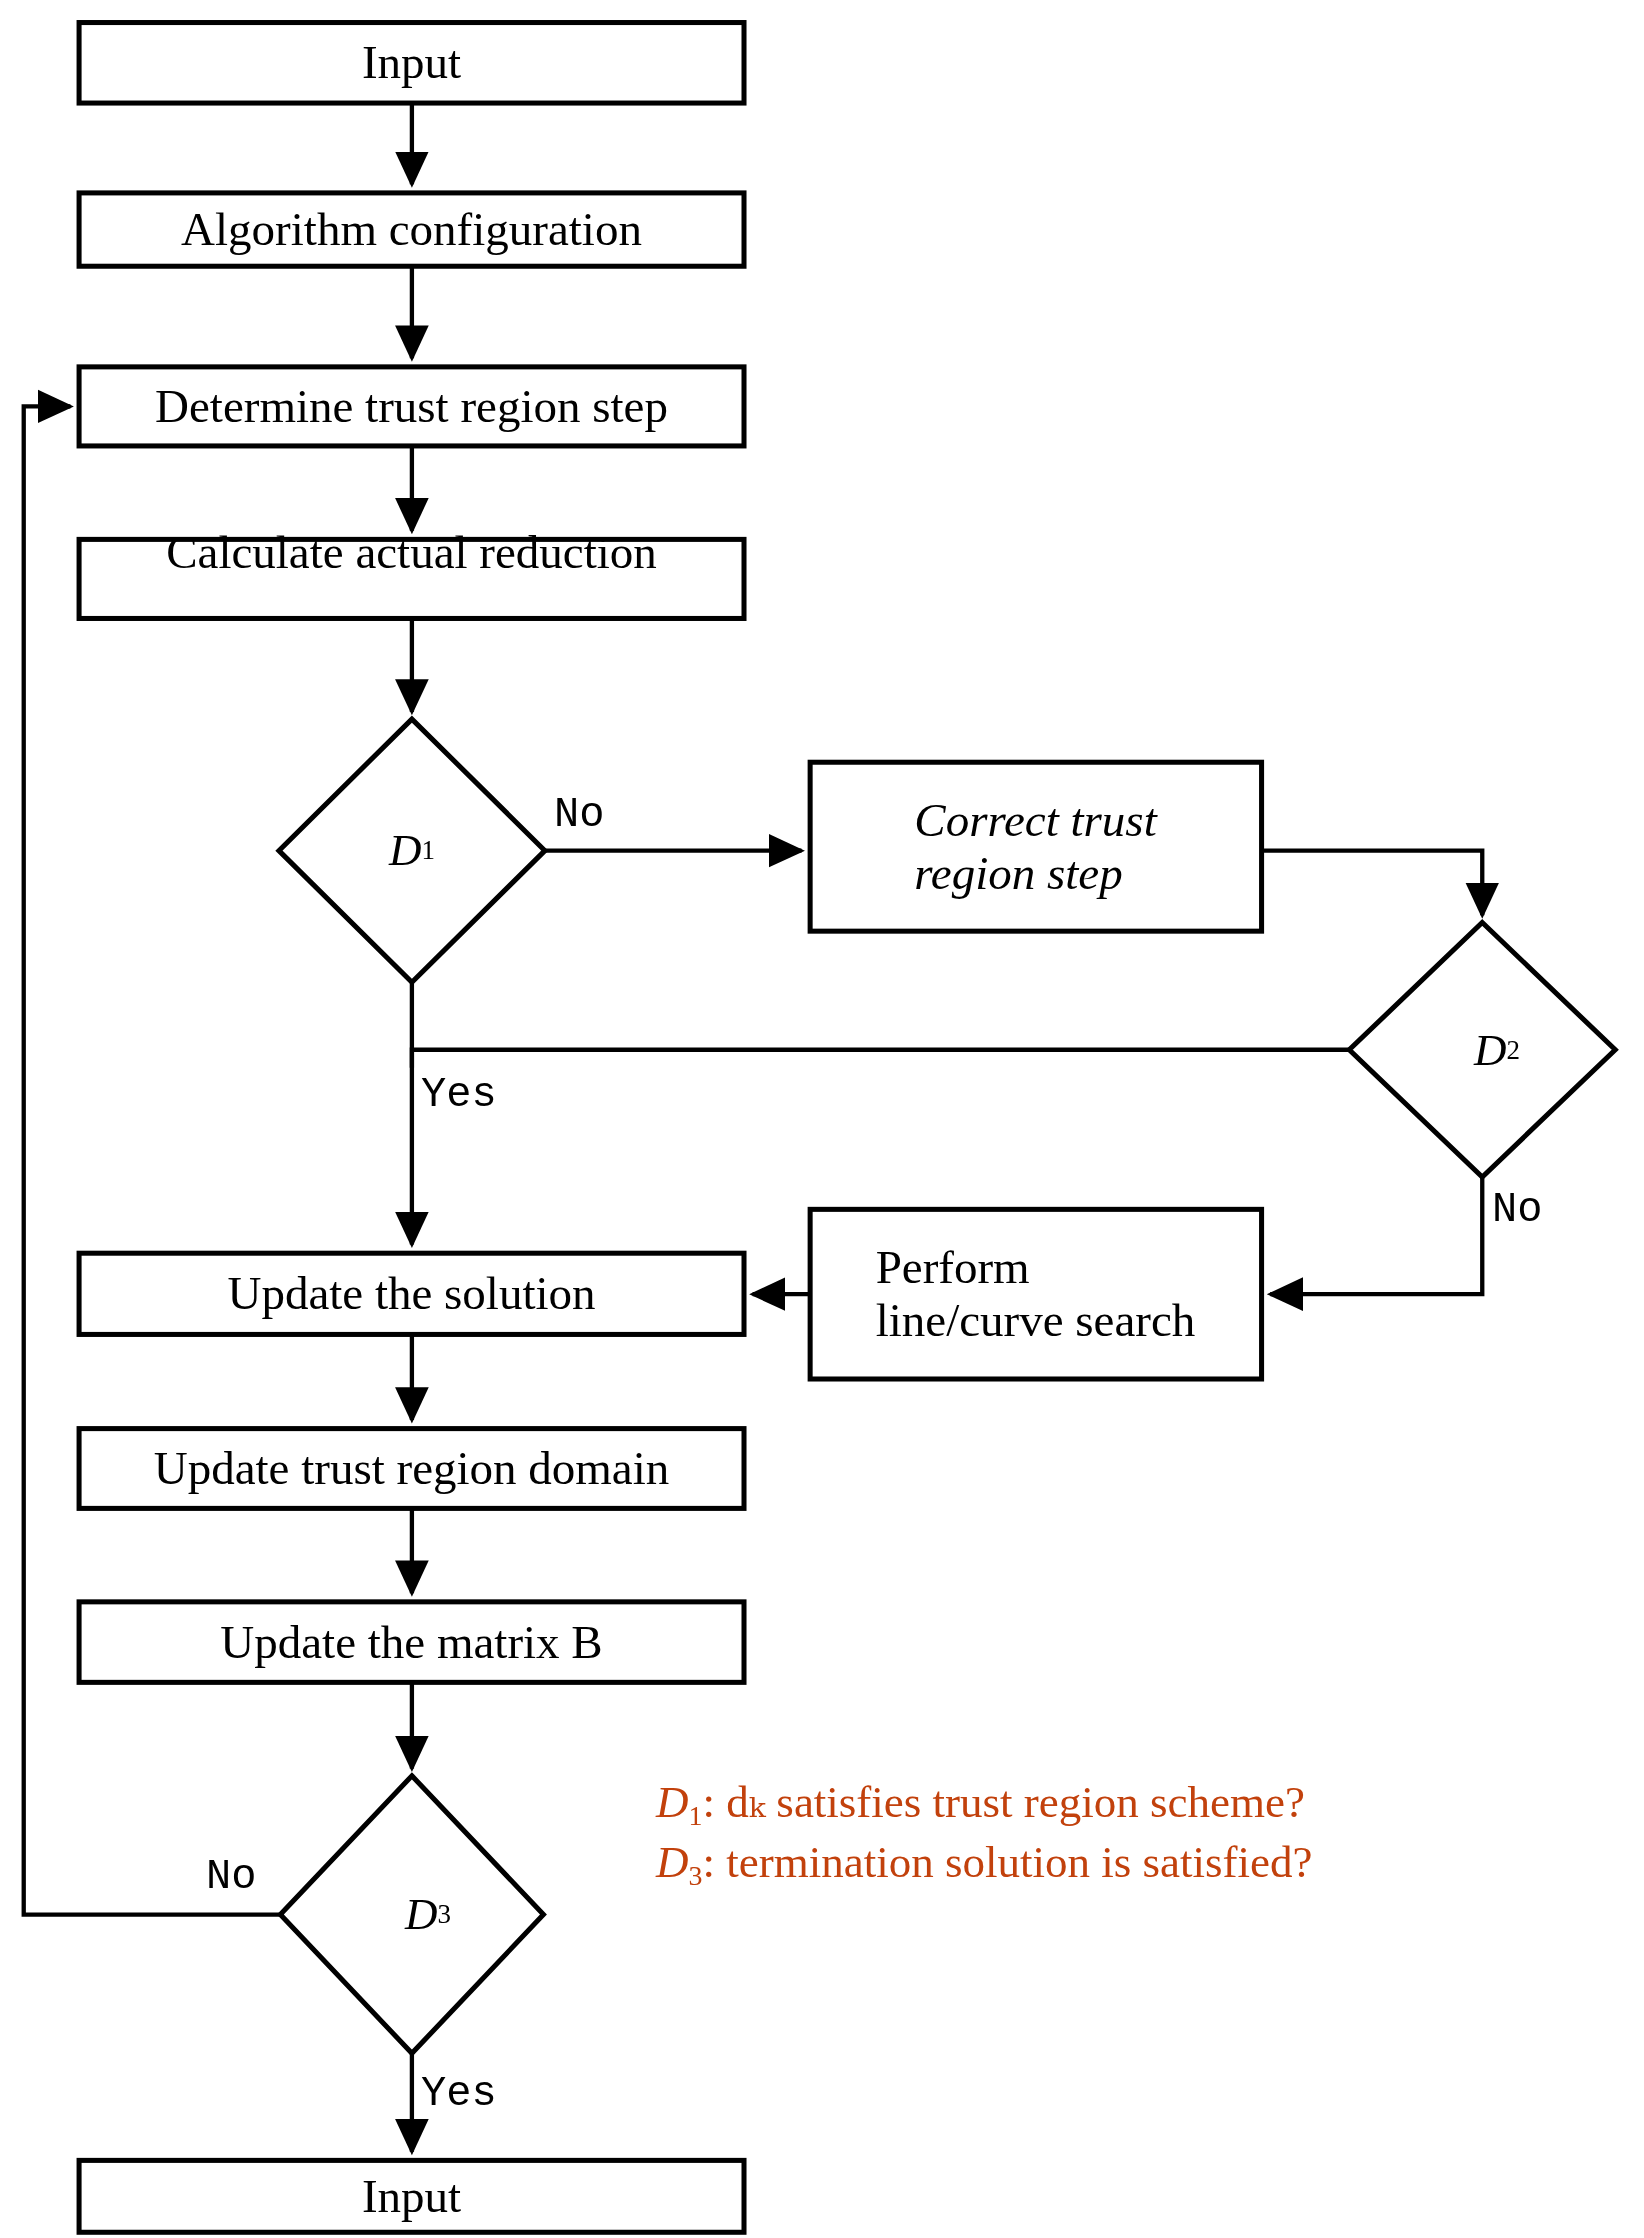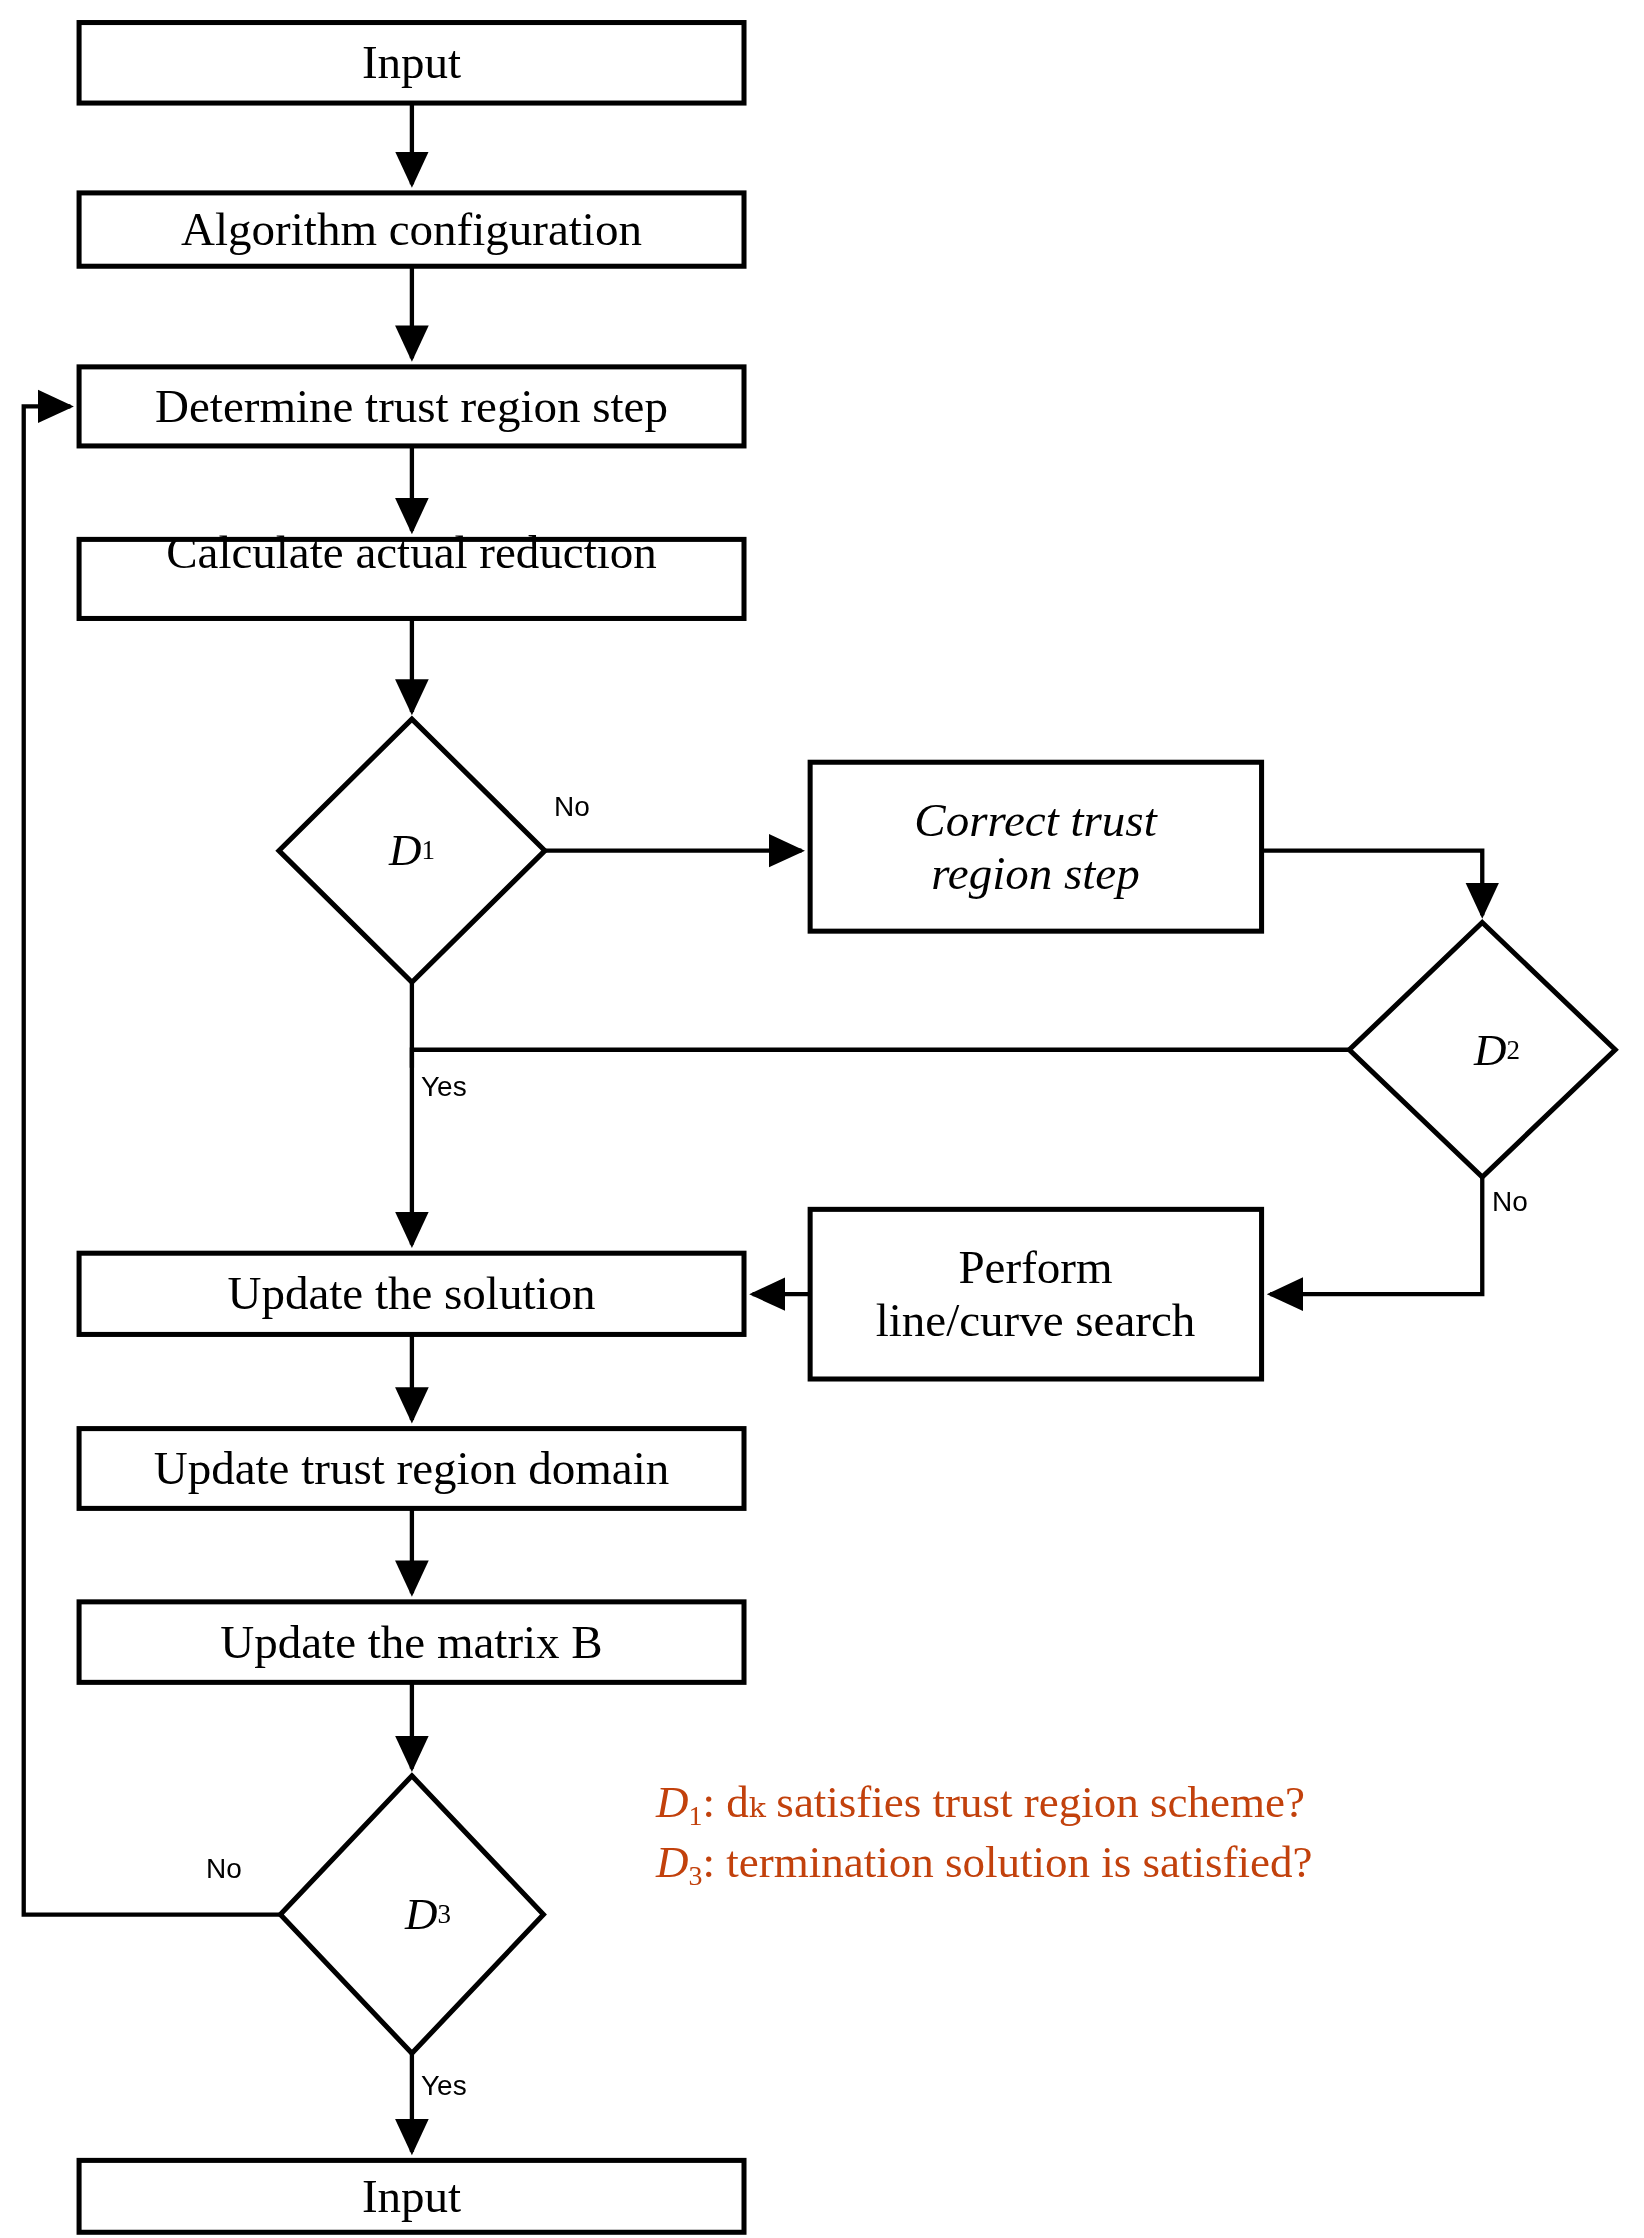--- a/index.html
+++ b/index.html
@@ -21,34 +21,33 @@
     top: 0;
     left: 0;
     width: 1644px;
     height: 2239px;
   }
   .node-label {
     position: absolute;
     display: flex;
     align-items: center;
     justify-content: center;
-    text-align: center;
     color: #000000;
     font-family: "Liberation Serif", "DejaVu Serif", serif;
     line-height: 1.12;
     white-space: pre-line;
     pointer-events: none;
   }
   .proc-label { font-size: 47px; }
   .dec-label  { font-size: 45px; font-style: italic; }
   .edge-label {
     position: absolute;
     color: #000000;
-    font-size: 28px;
-    font-family: Liberation Sans, sans-serif;
+    font-size: 42px;
+    font-family: Liberation Mono, monospace;
     white-space: nowrap;
   }
   .legend {
     position: absolute;
     left: 656px;
     top: 1774px;
     width: 963px;
     color: #c2410c;
     font-size: 45px;
     font-family: "Liberation Serif", "DejaVu Serif", serif;

